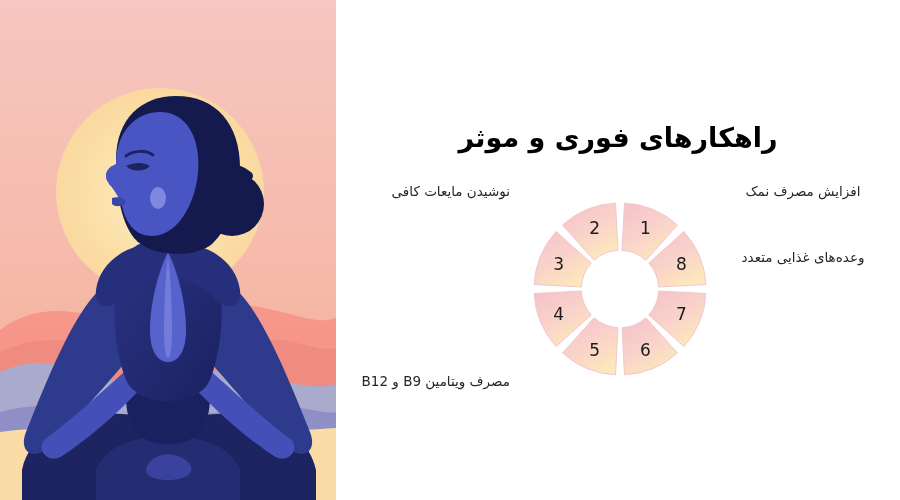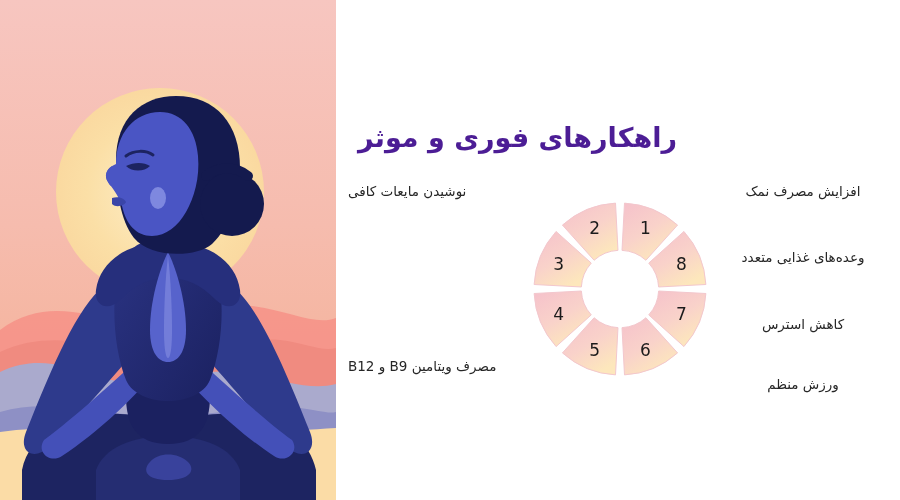--- a/index.html
+++ b/index.html
@@ -12,41 +12,41 @@
 
   
   .illus{position:absolute;left:0;top:0;width:336px;height:500px;overflow:hidden;}
   .illus svg{display:block;width:336px;height:500px;}
 
   
   .content{position:absolute;left:336px;top:0;width:564px;height:500px;}
 
   .title{
     position:absolute; right:22px; top:122px; width:520px;
-    text-align:left; direction:rtl;
+    text-align:center; direction:rtl;
     font-size:27px; font-weight:bold; letter-spacing:0px;
-    color:#4c1d95; line-height:1.2; white-space:nowrap;
+    color:#000000; line-height:1.2; white-space:nowrap;
   }
 
   
   .wheel{position:absolute;left:196px;top:201px;width:176px;height:176px;}
   .wheel svg{display:block;width:176px;height:176px;}
   .seg-num{
     font-family:"DejaVu Sans","Liberation Sans",sans-serif;
     font-size:17px; fill:#1b1b1b; text-anchor:middle; dominant-baseline:central;
   }
 
   
   .labels{position:absolute;top:0;left:0;width:564px;height:500px;}
   .lbl{
     position:absolute; direction:rtl; color:#262626;
     font-size:13.5px; line-height:1.45; font-weight:400;
   }
   .lbl.right{ right:12px; text-align:center; width:170px;}
-  .lbl.left { left:12px;  text-align:left; width:162px;}
+  .lbl.left { left:12px;  text-align:right; width:162px;}
 </style>
 </head>
 <body>
 
 <div id="stage">
 
   <div class="illus">
     <svg viewBox="0 0 336 500" xmlns="http://www.w3.org/2000/svg">
       <defs>
         <linearGradient id="sky" x1="0" y1="0" x2="0" y2="1">
@@ -158,21 +158,19 @@
             <text x="26.70" y="62.61" class="seg-num">3</text>
             <text x="62.61" y="26.70" class="seg-num">2</text>
           </g>
       </svg>
     </div>
 
     <div class="labels">
 
       <div class="lbl right" style="top:182px;">افزایش مصرف نمک</div>
       <div class="lbl right" style="top:248px;">وعده‌های غذایی متعدد</div>
-      <div class="lbl right" style="top:315px;">کاهش استرس</div>
-      <div class="lbl right" style="top:375px;">ورزش منظم</div>
 
       <div class="lbl left" style="top:182px;">نوشیدن مایعات کافی</div>
-      <div class="lbl left" style="top:357px;">مصرف ویتامین B9 و B12</div>
+      <div class="lbl left" style="top:372px;">مصرف ویتامین B9 و B12</div>
 
     </div>
   </div>
 </div>
 
 </body></html>

